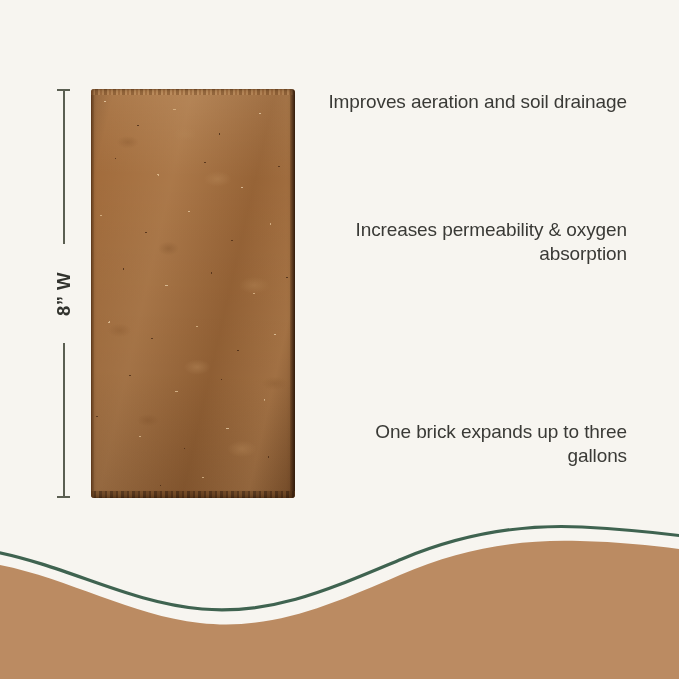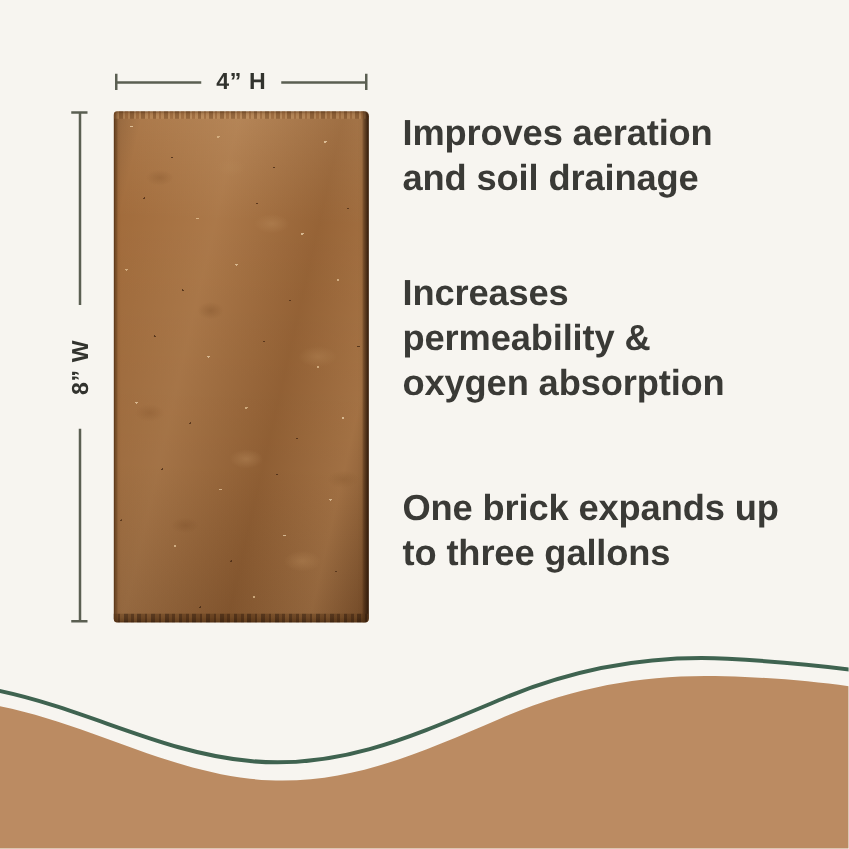--- a/index.html
+++ b/index.html
@@ -214,30 +214,30 @@
   
   #features {
     position: absolute;
     left: 322px;
     top: 90px;
     width: 305px;
   }
   .feature {
     position: absolute;
     width: 305px;
-    text-align: left;
-    font-size: 29px;
+    text-align: right;
+    font-size: 19px;
     line-height: 1.24;
-    font-weight: bold;
+    font-weight: normal;
     color: #3a3a36;
     letter-spacing: -0.1px;
   }
   #feature-0 { top: 0px; }
   #feature-1 { top: 128px; }
-  #feature-2 { top: 300px; }
+  #feature-2 { top: 330px; }
 
   
   #soil {
     position: absolute;
     left: 0;
     bottom: 0;
     width: 679px;
     height: 160px;
   }
   #soil svg { display: block; width: 679px; height: 160px; }
@@ -249,27 +249,20 @@
 
   <div id="brick-wrap">
     <div id="brick">
       <div id="brick-top-edge"></div>
       <div id="brick-left-edge"></div>
       <div id="brick-right-edge"></div>
       <div id="brick-bottom-edge"></div>
     </div>
   </div>
 
-  <div id="dim-top">
-    <div class="cap l"></div>
-    <div class="bar left"></div>
-    <div class="bar right"></div>
-    <div class="cap r"></div>
-    <div id="dim-top-label">4” H</div>
-  </div>
 
   <div id="dim-left">
     <div class="cap t"></div>
     <div class="bar top"></div>
     <div class="bar bottom"></div>
     <div class="cap b"></div>
     <div id="dim-left-label">8” W</div>
   </div>
 
   <div id="features">

